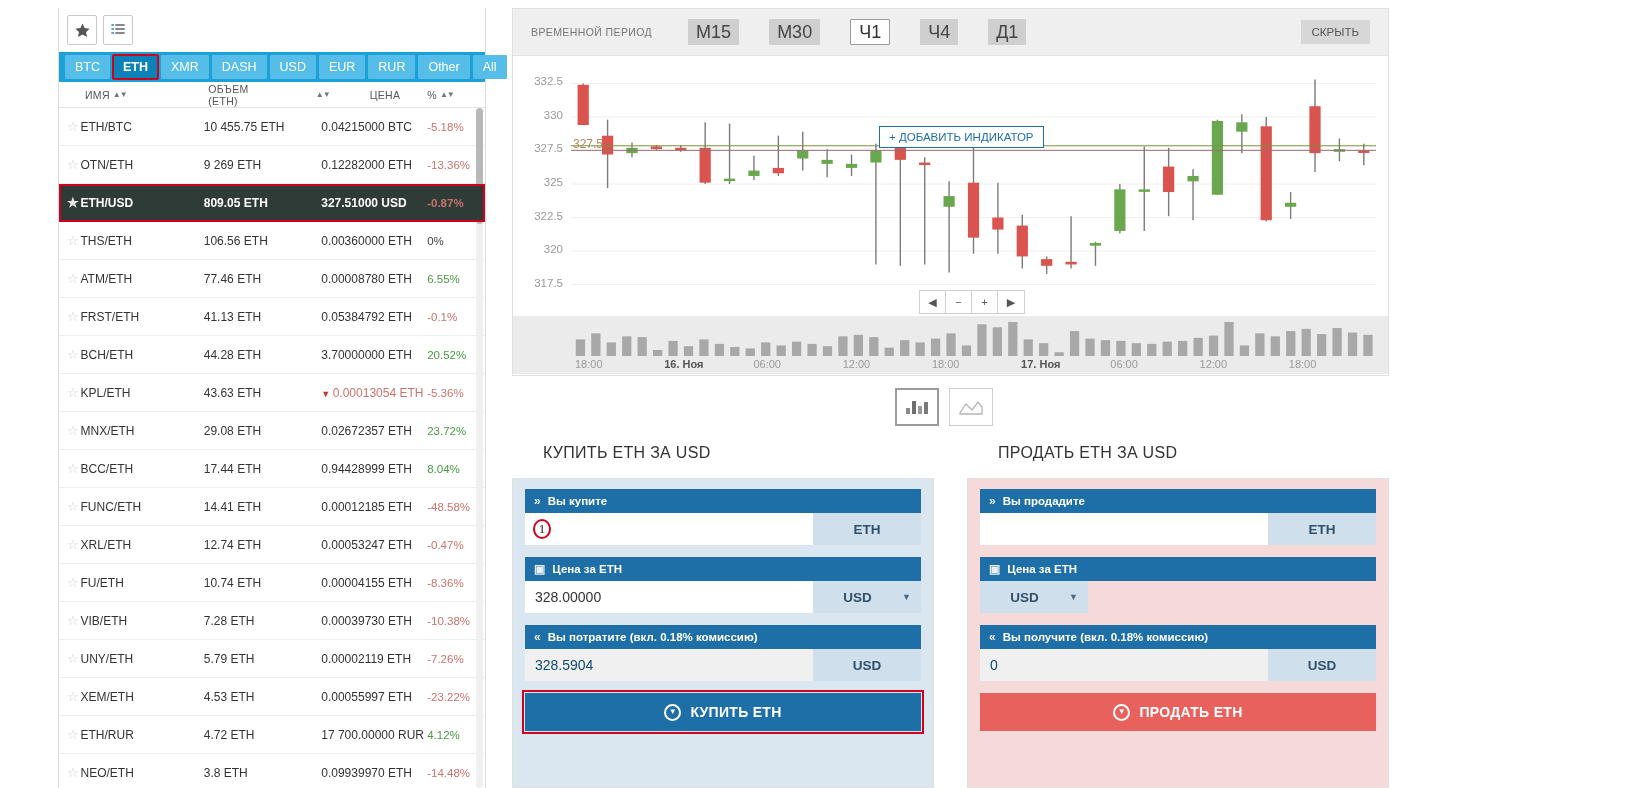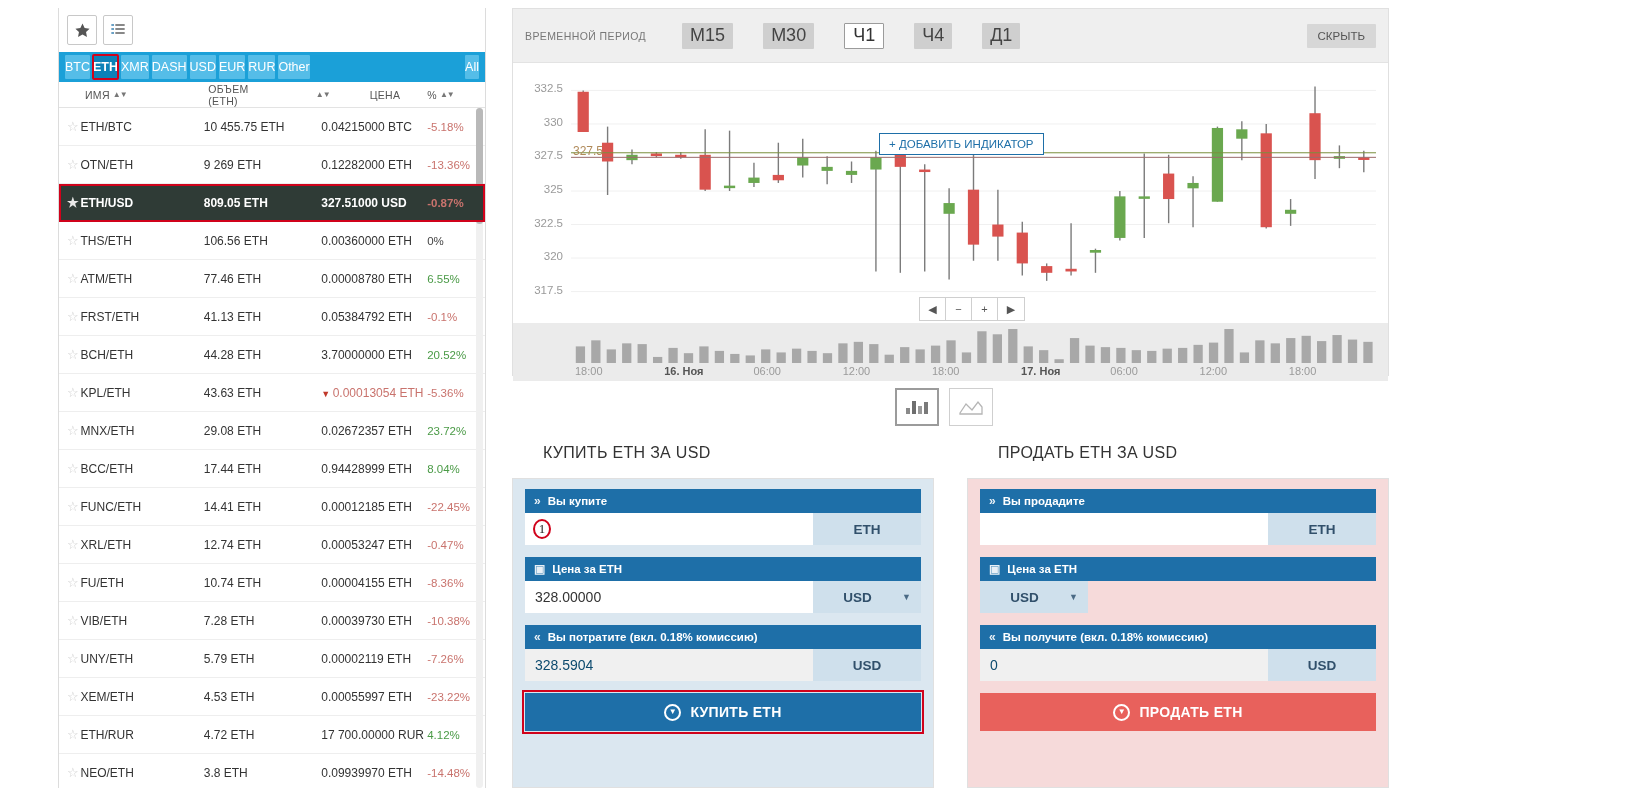--- a/index.html
+++ b/index.html
@@ -42,21 +42,21 @@
     background:#fff;
   }
   .search-input::placeholder { color:#9a9a9a; }
 
   .cur-tabs {
     display:flex; align-items:stretch;
     background:#1ba0d8; height: 30px; padding: 0 0 0 6px;
     position: relative;
   }
   .cur-tab {
-    padding: 0 0; height: 24px; margin-top: 3px;
+    padding: 0 10px; height: 24px; margin-top: 3px;
     display:flex; align-items:center; justify-content:center;
     font-size: 12.5px; color:#ffffff; cursor:pointer;
     background:#55bde8; margin-right: 3px; border-radius:1px;
     white-space: nowrap;
   }
   .cur-tab.active {
     background:#0c82b8; color:#fff;
     outline: 2px solid #d0021b; outline-offset: -1px;
     font-weight: bold;
   }
@@ -110,22 +110,22 @@
     width: 7px; height: 680px; background:#f0f0f0; border-radius:4px;
   }
 
   
   .chart-card {
     position:absolute; left: 512px; top: 8px;
     width: 877px; height: 368px;
     background:#fff; border:1px solid #e0e0e0;
   }
   .chart-toolbar {
-    height: 54px; background:#efefef; display:flex; align-items:center;
-    padding: 0 12px; gap: 6px; border-bottom:1px solid #e3e3e3;
+    height: 47px; background:#efefef; display:flex; align-items:center;
+    padding: 0 18px; gap: 6px; border-bottom:1px solid #e3e3e3;
   }
   .tf-label { font-size: 10.5px; color:#777; letter-spacing:.4px; margin-right:6px; }
   .tf-btn {
     min-width: 36px; height: 26px; padding:0 8px;
     display:flex;align-items:center;justify-content:center;
     background:#cfcfcf; color:#444; font-size:18px; cursor:pointer; border-radius:1px;margin-left:24px;
   }
   .tf-btn.active { background:#fff; border:1px solid #9b9b9b; color:#333; }
   .hide-btn {
     margin-left:auto; background:#d7d7d7; color:#555;
@@ -339,21 +339,21 @@
           <div class="c-name">BCC/ETH</div>
           <div class="c-vol">17.44 ETH</div>
           <div class="c-price">0.94428999 ETH</div>
           <div class="c-pct pct-up">8.04%</div>
         </div>
         <div class="row">
           <div class="star">☆</div>
           <div class="c-name">FUNC/ETH</div>
           <div class="c-vol">14.41 ETH</div>
           <div class="c-price">0.00012185 ETH</div>
-          <div class="c-pct pct-down">-22.45%</div>
+          <div class="c-pct pct-down">-48.58%</div>
         </div>
         <div class="row">
           <div class="star">☆</div>
           <div class="c-name">XRL/ETH</div>
           <div class="c-vol">12.74 ETH</div>
           <div class="c-price">0.00053247 ETH</div>
           <div class="c-pct pct-down">-0.47%</div>
         </div>
         <div class="row">
           <div class="star">☆</div>

